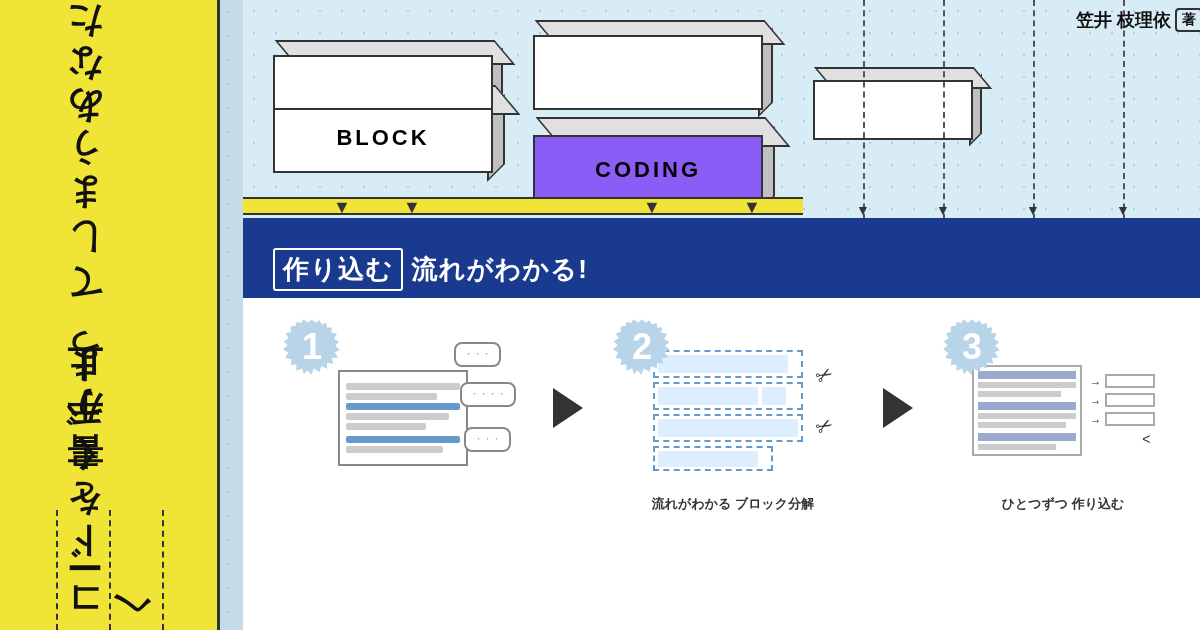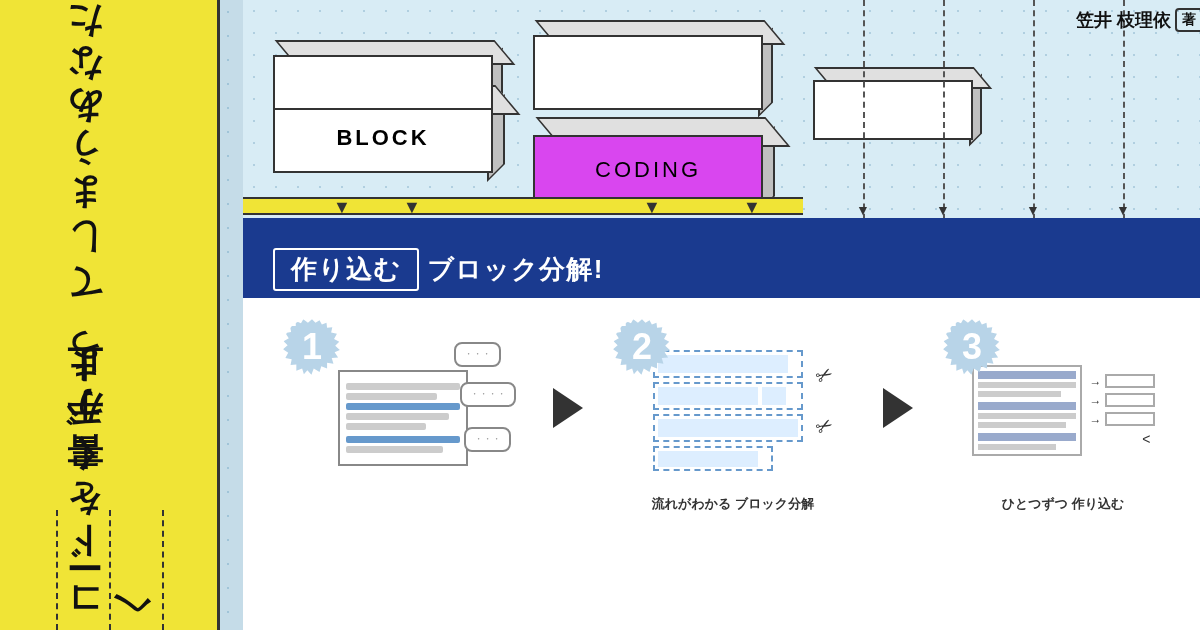--- a/index.html
+++ b/index.html
@@ -113,21 +113,21 @@
       font-weight: 900;
       color: white;
       letter-spacing: 0.05em;
       display: flex;
       align-items: center;
       gap: 8px;
     }
 
     .banner-highlight {
       border: 2.5px solid white;
-      padding: 2px 16px;
+      padding: 2px 8px;
       border-radius: 3px;
       font-size: 26px;
       font-weight: 900;
       color: white;
     }
 
     
     .top-bg-dots {
       position: absolute;
       top: 0;
@@ -217,24 +217,24 @@
         width:18px; height:70px;
         background:#c0c0c0;
         border:2.5px solid #333;
         top:0; right:-12px;
         transform: skewY(-45deg);
         z-index:1;
       "></div>
 
       <div style="
         width:230px; height:70px;
-        background:#d946ef;
+        background:#8b5cf6;
         border:2.5px solid #333;
         display:flex; align-items:center; justify-content:center;
-        font-size:22px; font-weight:400; letter-spacing:3px;
+        font-size:22px; font-weight:700; letter-spacing:3px;
         position:relative; z-index:3;
       ">
         <span>CODING</span>
       </div>
     </div>
 
     <div style="position:absolute; left:30px; top:20px;">
       <div style="
         position:absolute;
         width:220px; height:25px;
@@ -346,21 +346,21 @@
     <div style="position:absolute; bottom:22px; left:613px; z-index:30; font-size:14px; color:#333; font-weight:900;">▼</div>
     <div style="position:absolute; bottom:22px; left:693px; z-index:30; font-size:14px; color:#333; font-weight:900;">▼</div>
     <div style="position:absolute; bottom:22px; left:783px; z-index:30; font-size:14px; color:#333; font-weight:900;">▼</div>
     <div style="position:absolute; bottom:22px; left:873px; z-index:30; font-size:14px; color:#333; font-weight:900;">▼</div>
   </div>
 
   <div style="position:absolute; top:240px; left:0; width:100%; z-index:30;">
     <div class="blue-banner">
       <span class="banner-text">
         <span class="banner-highlight">作り込む</span>
-        <span>ブロック分解!</span>
+        <span>流れがわかる!</span>
       </span>
     </div>
   </div>
 
   <div style="position:absolute; top:298px; left:0; width:100%; height:332px; background:white; z-index:20; display:flex; align-items:flex-start; justify-content:space-around; padding:20px 20px 10px 20px;">
 
     <div style="display:flex; flex-direction:column; align-items:center; width:260px; position:relative;">
 
       <div style="
         position:absolute; top:0; left:10px;

